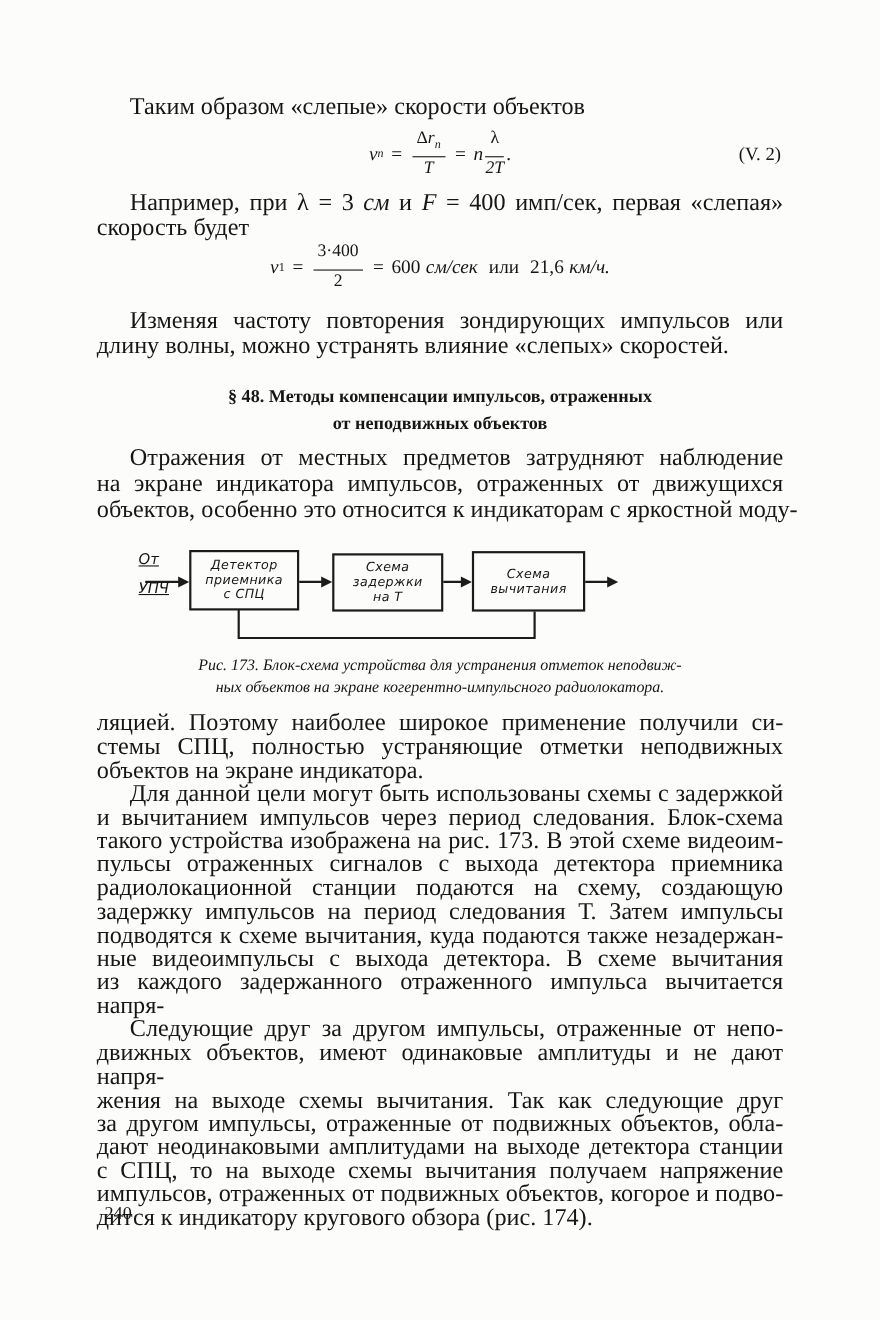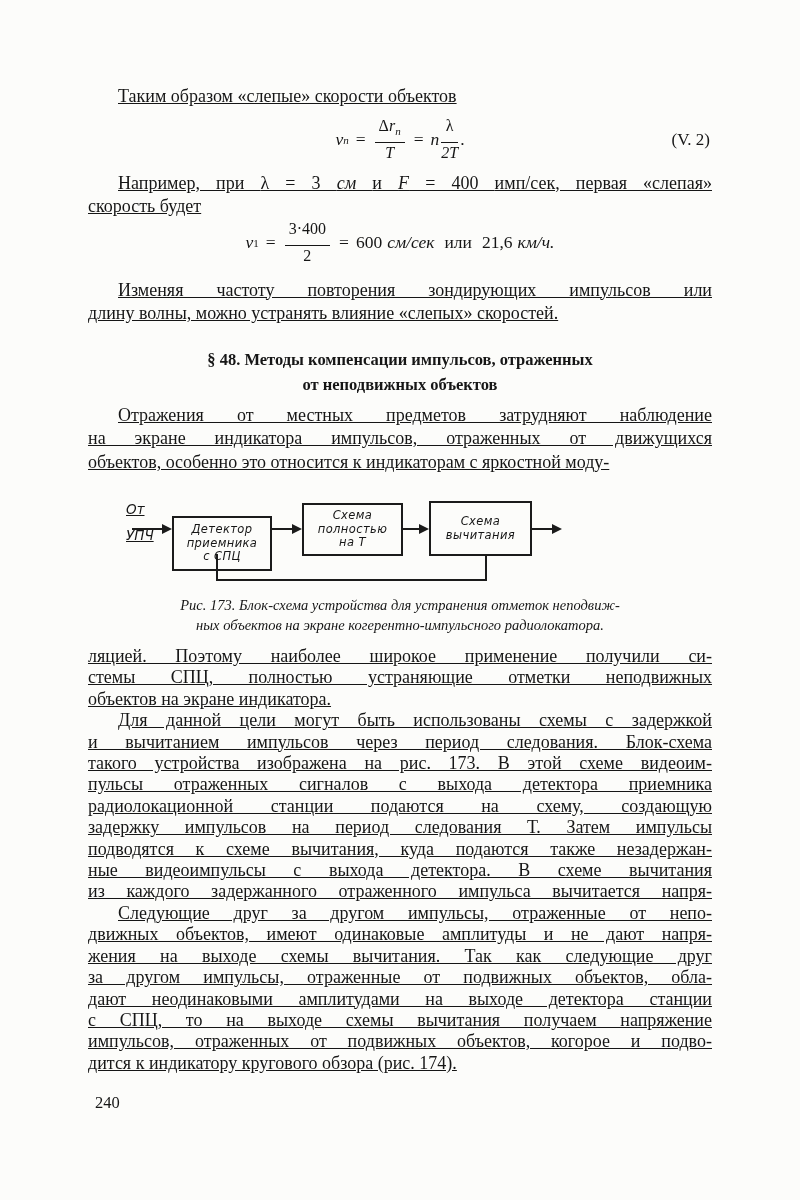--- a/index.html
+++ b/index.html
@@ -3,21 +3,21 @@
 <meta charset="utf-8">
 <style>
   html,body{margin:0;padding:0;background:#e8e8e8;}
   .page{
     position:relative;width:800px;height:1200px;margin:0 auto;
     background:#fcfcfa;color:#161616;overflow:hidden;
     font-family:"Liberation Serif","DejaVu Serif",serif;
   }
   .content{position:absolute;left:88px;top:0;width:624px;}
   
-  .para{font-size:18px;line-height:23.5px;text-decoration:underline;}
+  .para{font-size:22px;line-height:23.5px;}
   .tline{text-align:justify;text-align-last:justify;white-space:nowrap;}
   .tline.end{text-align-last:left;}
   .tline.ind{text-indent:30px;}
   .postfig .para{line-height:21.4px;}
   .postfig .tline{white-space:normal;}
   
   #p1{margin-top:85px;}
   #f1{margin-top:9px;height:44px;}
   #p2{margin-top:10px;}
   #f2{margin-top:2px;height:44px;}
@@ -39,21 +39,21 @@
   .ftag{position:absolute;right:2px;top:50%;transform:translateY(-50%);font-size:17px;}
   .fres{margin:0 5px;}
   
   .heading{font-weight:bold;font-size:16.5px;line-height:25px;text-align:center;}
   
   .diagram{position:relative;width:624px;height:97px;
     font-family:"DejaVu Sans","Liberation Sans",sans-serif;}
   .dbox{position:absolute;border:2px solid #1b1b1b;display:flex;flex-direction:column;
     align-items:center;justify-content:center;font-style:italic;font-size:11.5px;
     line-height:13.5px;text-align:center;letter-spacing:0.4px;box-sizing:border-box;}
-  #box1{left:84px;top:26px;width:100px;height:55px;}
+  #box1{left:84px;top:10px;width:100px;height:55px;}
   #box2{left:214px;top:13px;width:101px;height:53px;}
   #box3{left:341px;top:11px;width:103px;height:55px;}
   #box4{left:474px;top:13px;width:101px;height:55px;}
   .inlabel{position:absolute;left:38px;top:6px;width:46px;font-style:italic;
     font-size:13.5px;line-height:26px;text-align:left;text-decoration:underline;}
   .connectors{position:absolute;left:0;top:0;}
   
   .caption{font-size:14.5px;line-height:20px;text-align:center;}
   
   .pagenum{position:absolute;left:95px;top:1093px;font-size:16.5px;}
@@ -147,21 +147,21 @@
           <div>От</div>
           <div>УПЧ</div>
         </div>
       <div id="box1" class="dbox">
           <div>Детектор</div>
           <div>приемника</div>
           <div>с СПЦ</div>
         </div>
       <div id="box2" class="dbox">
           <div>Схема</div>
-          <div>полностью</div>
+          <div>задержки</div>
           <div>на Т</div>
         </div>
       <div id="box3" class="dbox">
           <div>Схема</div>
           <div>вычитания</div>
         </div>
     </div>
 
     <div id="caption">
       <div class="caption">Рис. 173. Блок-схема устройства для устранения отметок неподвиж-</div>

